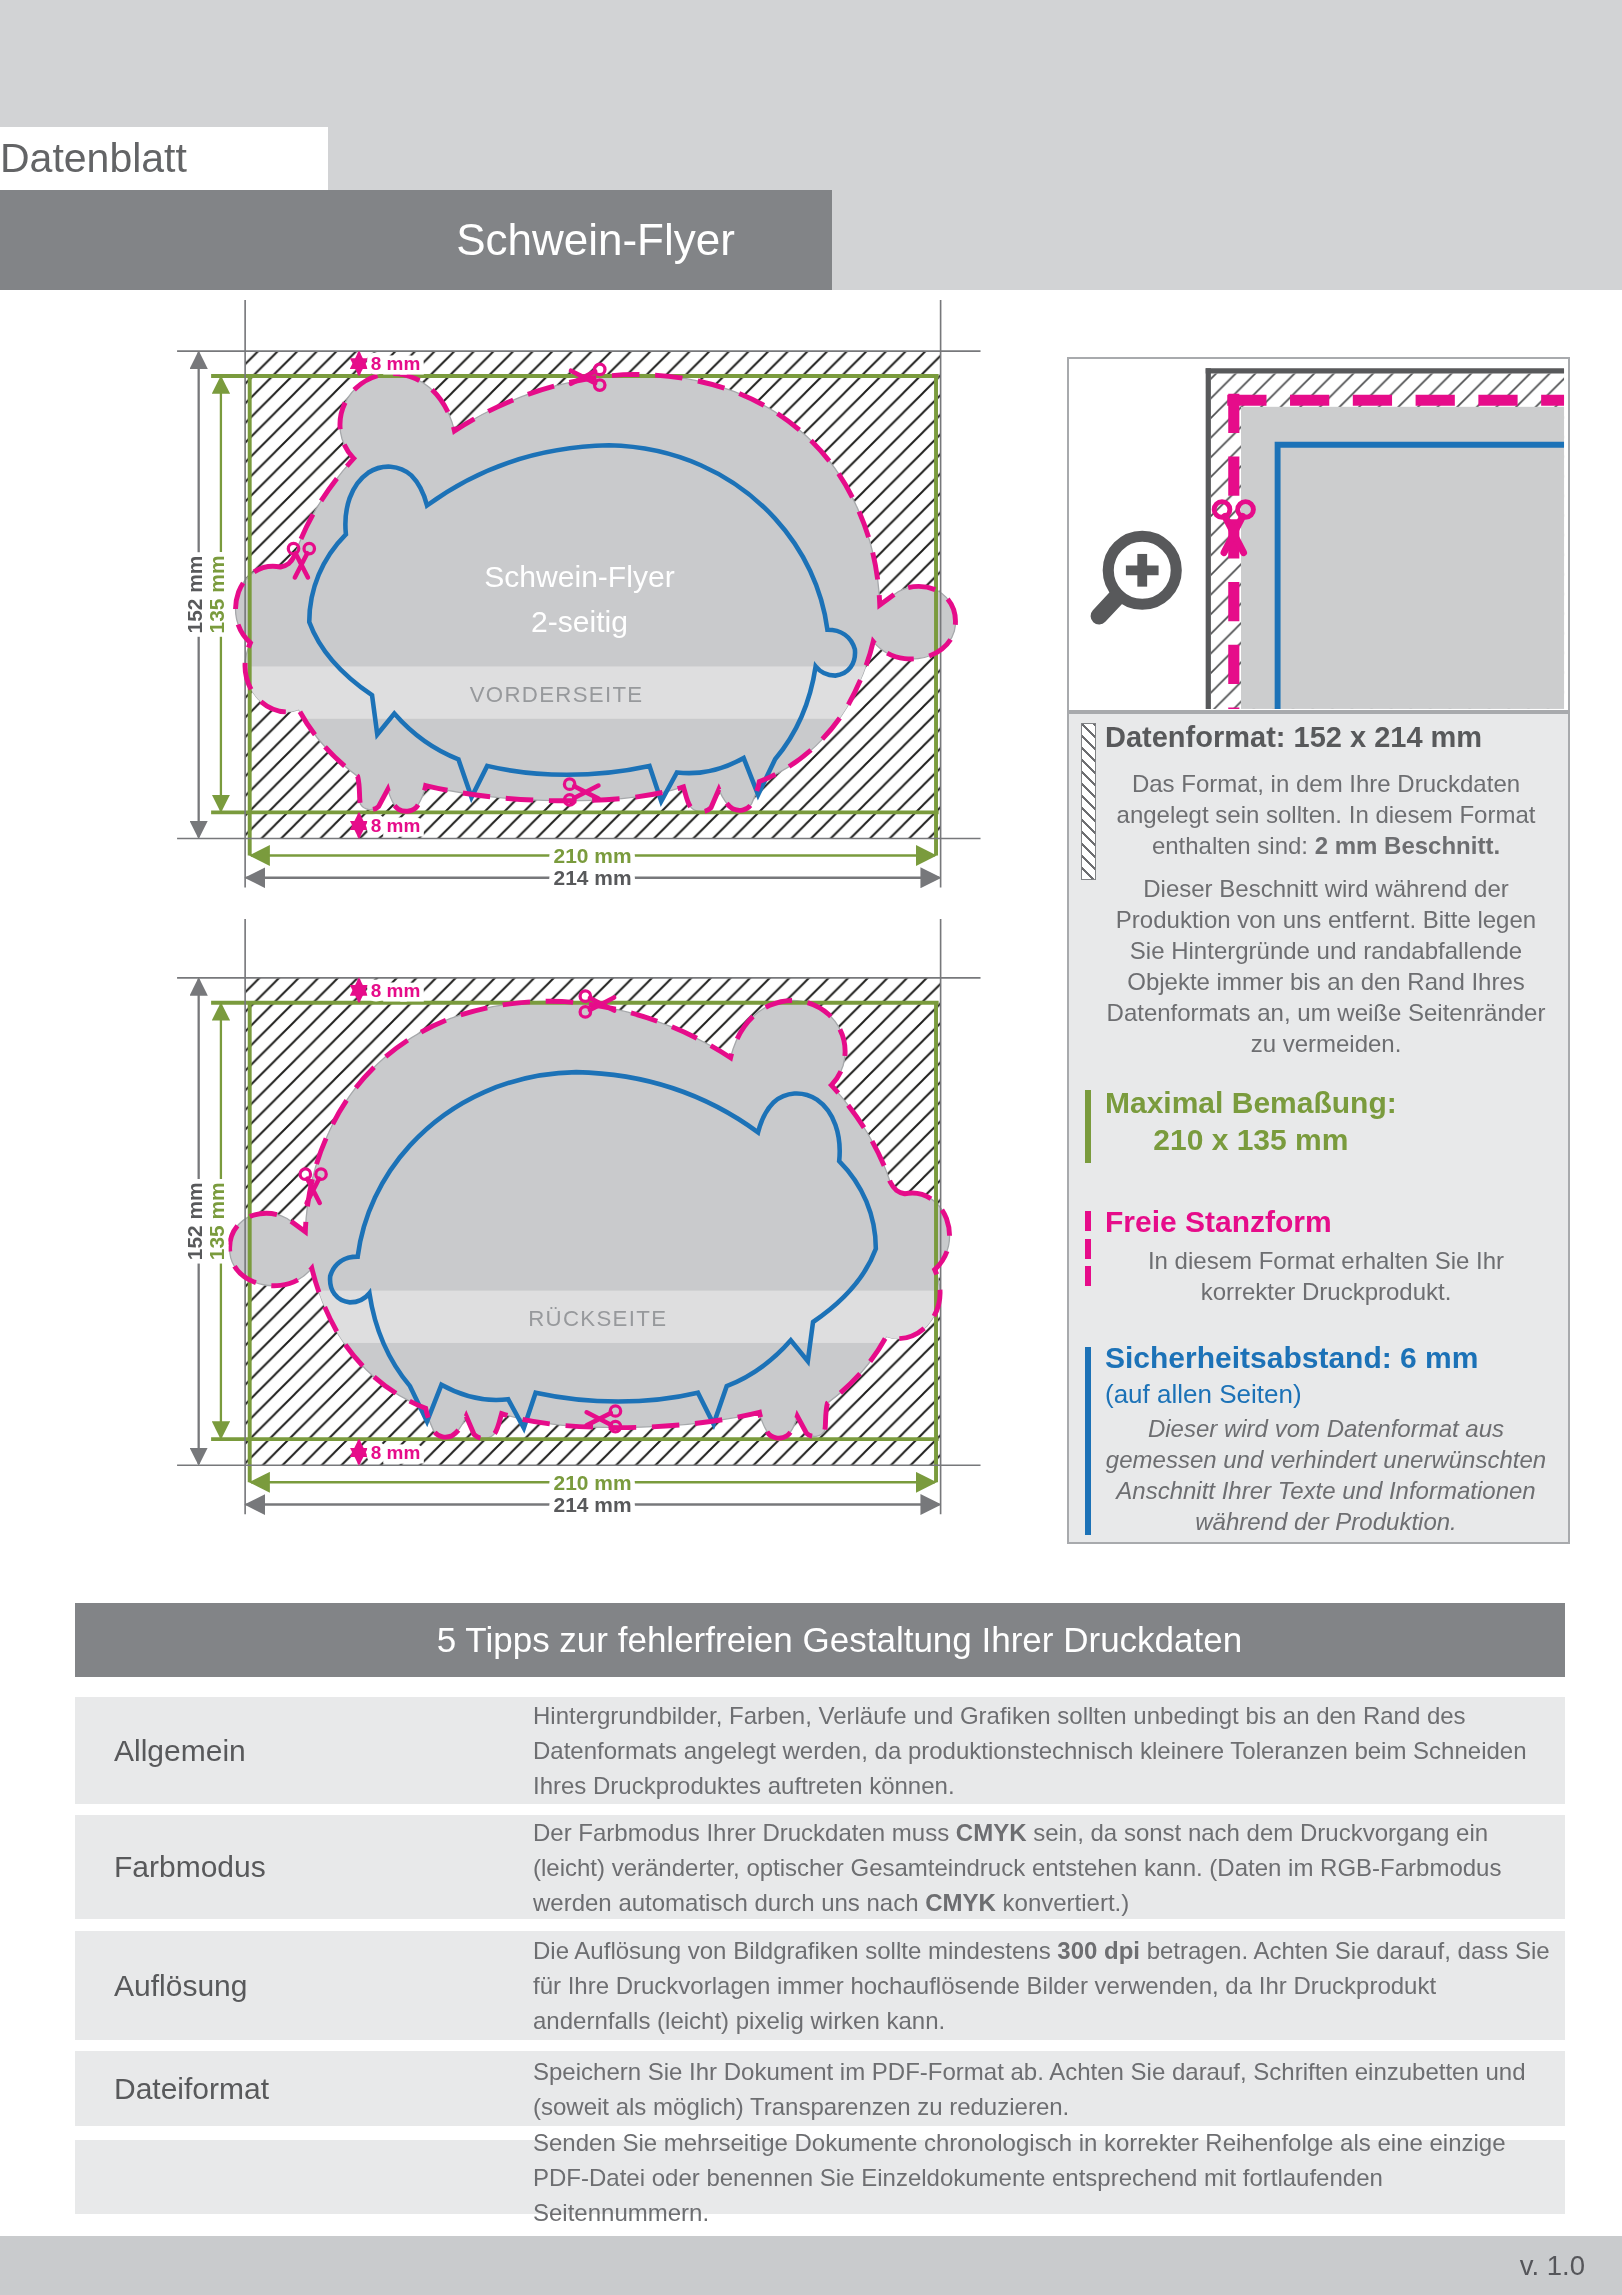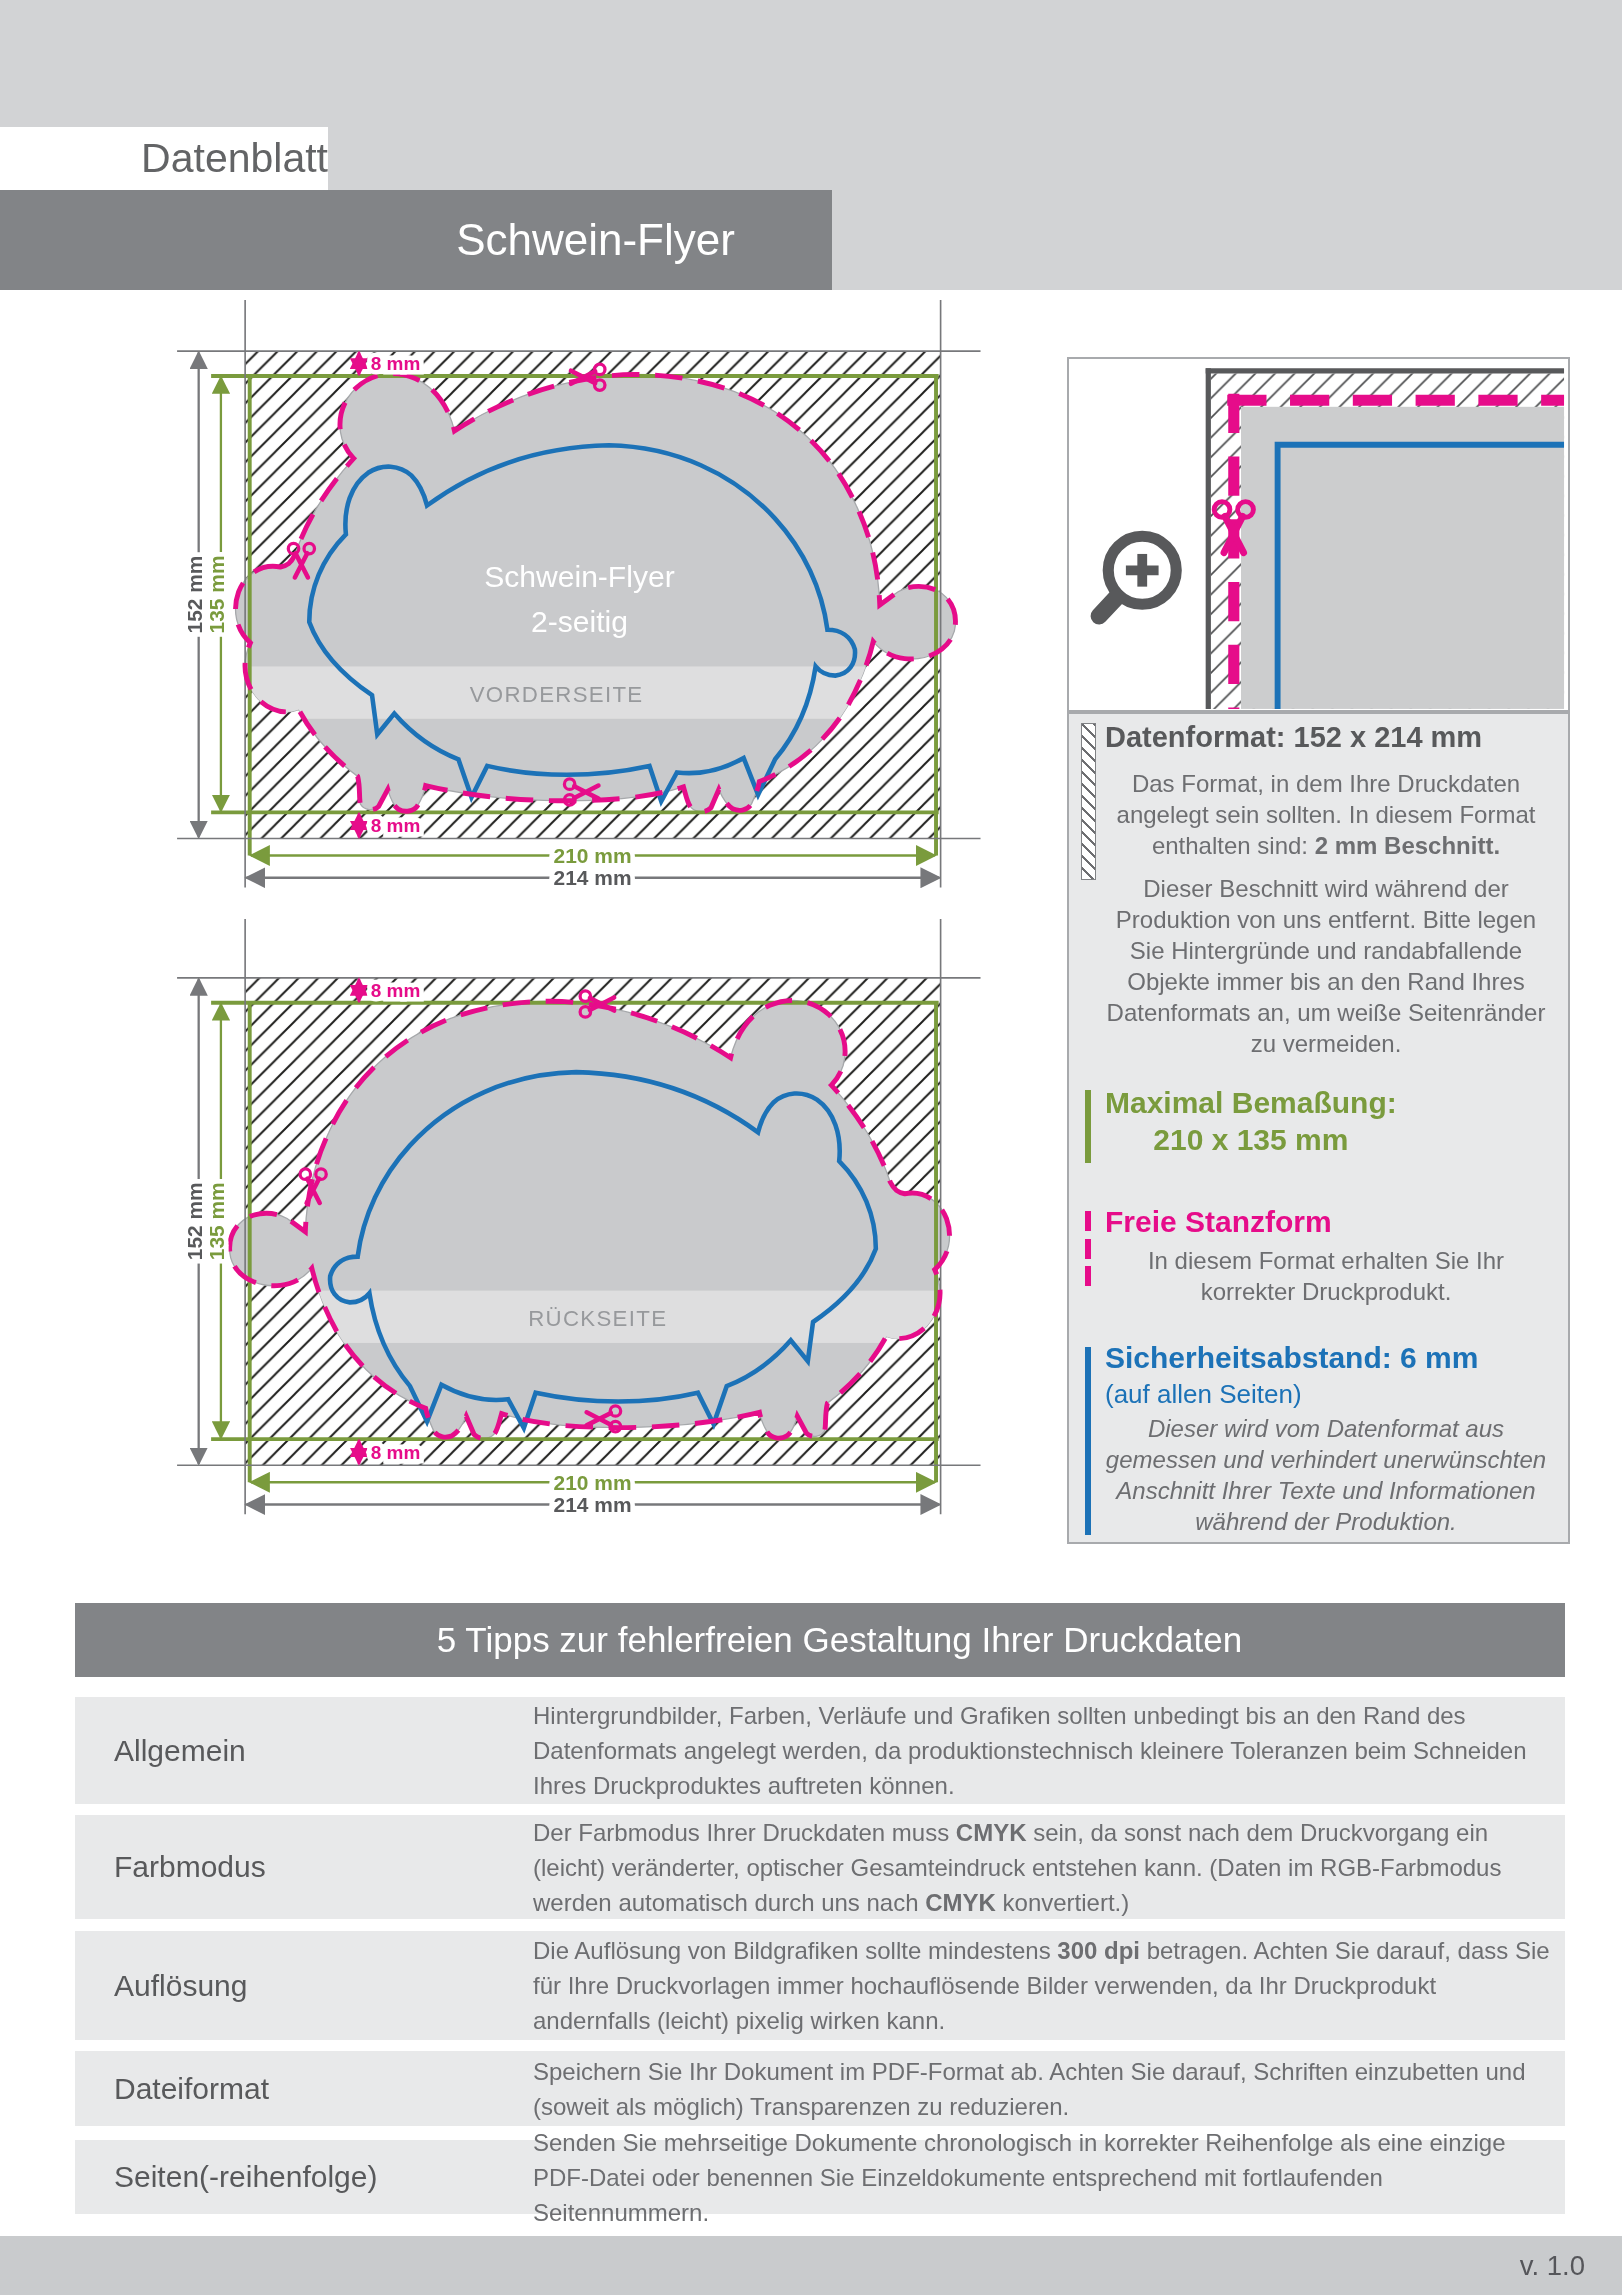--- a/index.html
+++ b/index.html
@@ -7,21 +7,21 @@
     --bar-gray:#828487; --band-gray:#d2d3d5; --panel-gray:#e8e9ea;
     --text-dark:#58595b; --text-body:#6d6e71; --footer-gray:#c9cbcd;
   }
   *{margin:0;padding:0;box-sizing:border-box;}
   body{background:#9a9a9a;font-family:"Liberation Sans",sans-serif;}
   .page{position:relative;width:1623px;height:2295px;background:#fff;overflow:hidden;}
 
   
   .top-band{position:absolute;left:0;top:0;width:1623px;height:290px;background:var(--band-gray);}
   .kicker-box{position:absolute;left:0;top:127px;width:328px;height:63px;background:#fff;
-    display:flex;align-items:center;justify-content:flex-end;}
+    display:flex;align-items:center;justify-content:flex-start;}
   .kicker-box span{font-size:41px;color:#636466;}
   .title-bar{position:absolute;left:0;top:190px;width:832px;height:100px;background:var(--bar-gray);}
   .title-bar span{position:absolute;left:419px;top:0;width:353px;height:100px;display:flex;
     align-items:center;justify-content:center;font-size:44px;font-weight:300;color:#fff;}
 
   
   .diagrams{position:absolute;left:164px;top:288px;}
 
   svg text{font-family:"Liberation Sans",sans-serif;}
   .t-dim{font-size:32px;font-weight:bold;fill:#58595b;paint-order:stroke;stroke:#fff;stroke-width:14px;}
@@ -316,21 +316,20 @@
         <span><span>Die Auflösung von Bildgrafiken sollte mindestens </span><b>300 dpi</b><span> betragen. Achten Sie darauf, dass Sie für Ihre Druckvorlagen immer hochauflösende Bilder verwenden, da Ihr Druckprodukt andernfalls (leicht) pixelig wirken kann.</span></span>
       </div>
   </div>
   <div class="tip-row" style="top:2051px;height:75px;">
     <div class="tip-label">Dateiformat</div>
     <div class="tip-text">
         <span><span>Speichern Sie Ihr Dokument im PDF-Format ab. Achten Sie darauf, Schriften einzubetten und (soweit als möglich) Transparenzen zu reduzieren.</span></span>
       </div>
   </div>
   <div class="tip-row" style="top:2140px;height:74px;">
-    <div class="tip-label">Seiten(-reihenfolge)</div>
     <div class="tip-text">
         <span><span>Senden Sie mehrseitige Dokumente chronologisch in korrekter Reihenfolge als eine einzige PDF-Datei oder benennen Sie Einzeldokumente entsprechend mit fortlaufenden Seitennummern.</span></span>
       </div>
   </div>
 
   <div class="footer">
     <span>v. 1.0</span>
   </div>
 
 </div>

